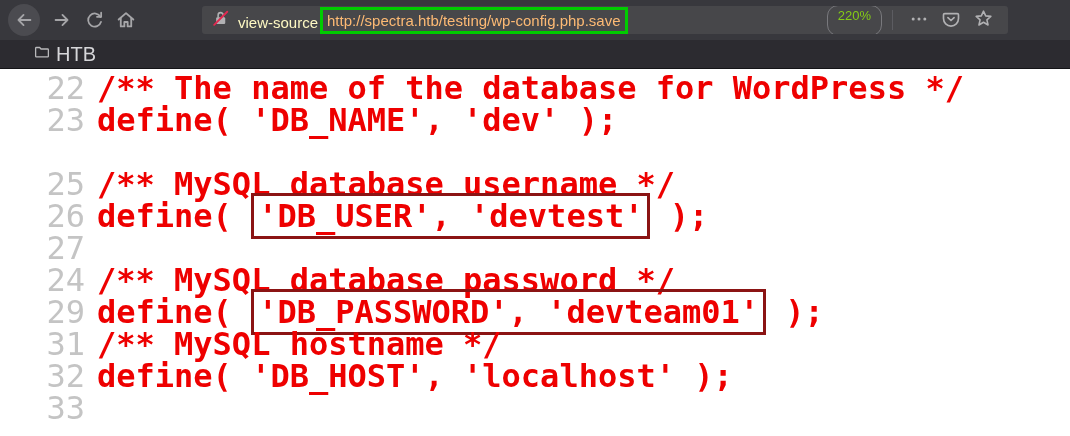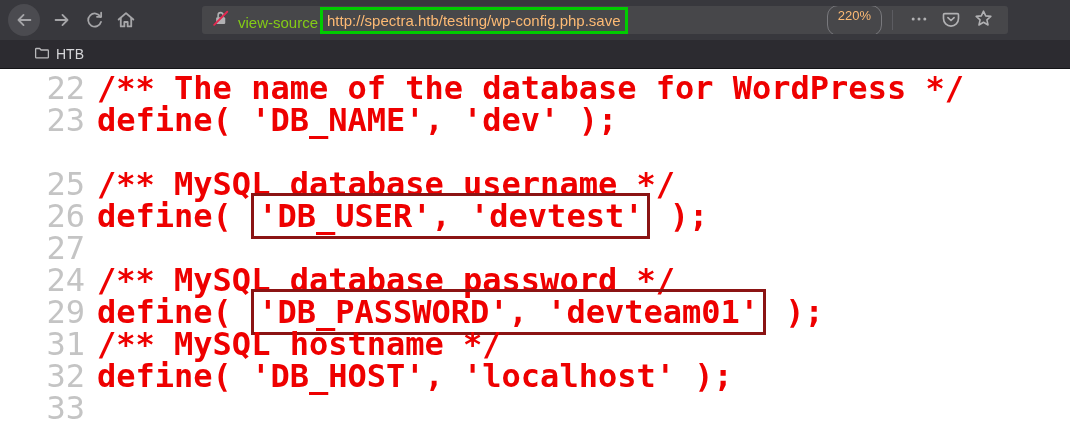--- a/index.html
+++ b/index.html
@@ -19,45 +19,45 @@
   }
   .nav-btn.circled { background:#4b4b50; margin-right:6px; }
   .nav-btn svg { display:block; }
 
   .urlbar {
     flex:1 1 auto; height:28px; margin-left:60px; margin-right:54px;
     background:var(--urlbar_bg,#47474a); border-radius:3px;
     display:flex; align-items:center; padding:0 8px 0 9px;
     color:#f2f2f4; font-size:15px; white-space:nowrap; overflow:hidden;
   }
-  .urlbar .scheme { margin:4px 1px 0 8px; color:#84cc16; }
+  .urlbar .scheme { margin:4px 1px 0 8px; color:#fef9c3; }
   .url-highlight {
     border:3px solid var(--accent_green,#00cc00);
     padding:2px 4px; margin-left:1px; color:#fdba74;
   }
   .urlbar .spacer { flex:1 1 auto; }
   .zoom-badge {
     border:1px solid #79797d; border-radius:11px; padding:2px 10px 12px;
-    font-size:13px; color:#fdba74; background:transparent; cursor:pointer; flex:0 0 auto;
+    font-size:13px; color:#84cc16; background:transparent; cursor:pointer; flex:0 0 auto;
   }
   .vsep { width:1px; height:20px; background:#5c5c61; margin:0 10px; flex:0 0 auto; }
   .icon-btn {
     border:none; background:transparent; padding:0 6px; cursor:pointer;
     display:flex; align-items:center; flex:0 0 auto;
   }
 
   
   .bookmarks-bar {
     height:29px; flex:0 0 29px; background:var(--bookmarks_bg,#2c2b30);
     border-bottom:1px solid #141417;
     display:flex; align-items:center; padding-left:29px;
   }
   .bookmark-item {
     display:flex; align-items:center; gap:5px; cursor:pointer;
-    color:#d6d6d9; font-size:14px; padding:2px 4px; border-radius:2px;
+    color:#d6d6d9; font-size:20px; padding:2px 4px; border-radius:2px;
   }
 
   
   .content {
     flex:1 1 auto; background:var(--content_bg,#ffffff); overflow:hidden;
     font-family:"DejaVu Sans Mono", monospace;
     font-size:32px; line-height:32px; padding-top:3px;
   }
   .code-line { display:flex; height:32px; white-space:pre; }
   .line-number {

